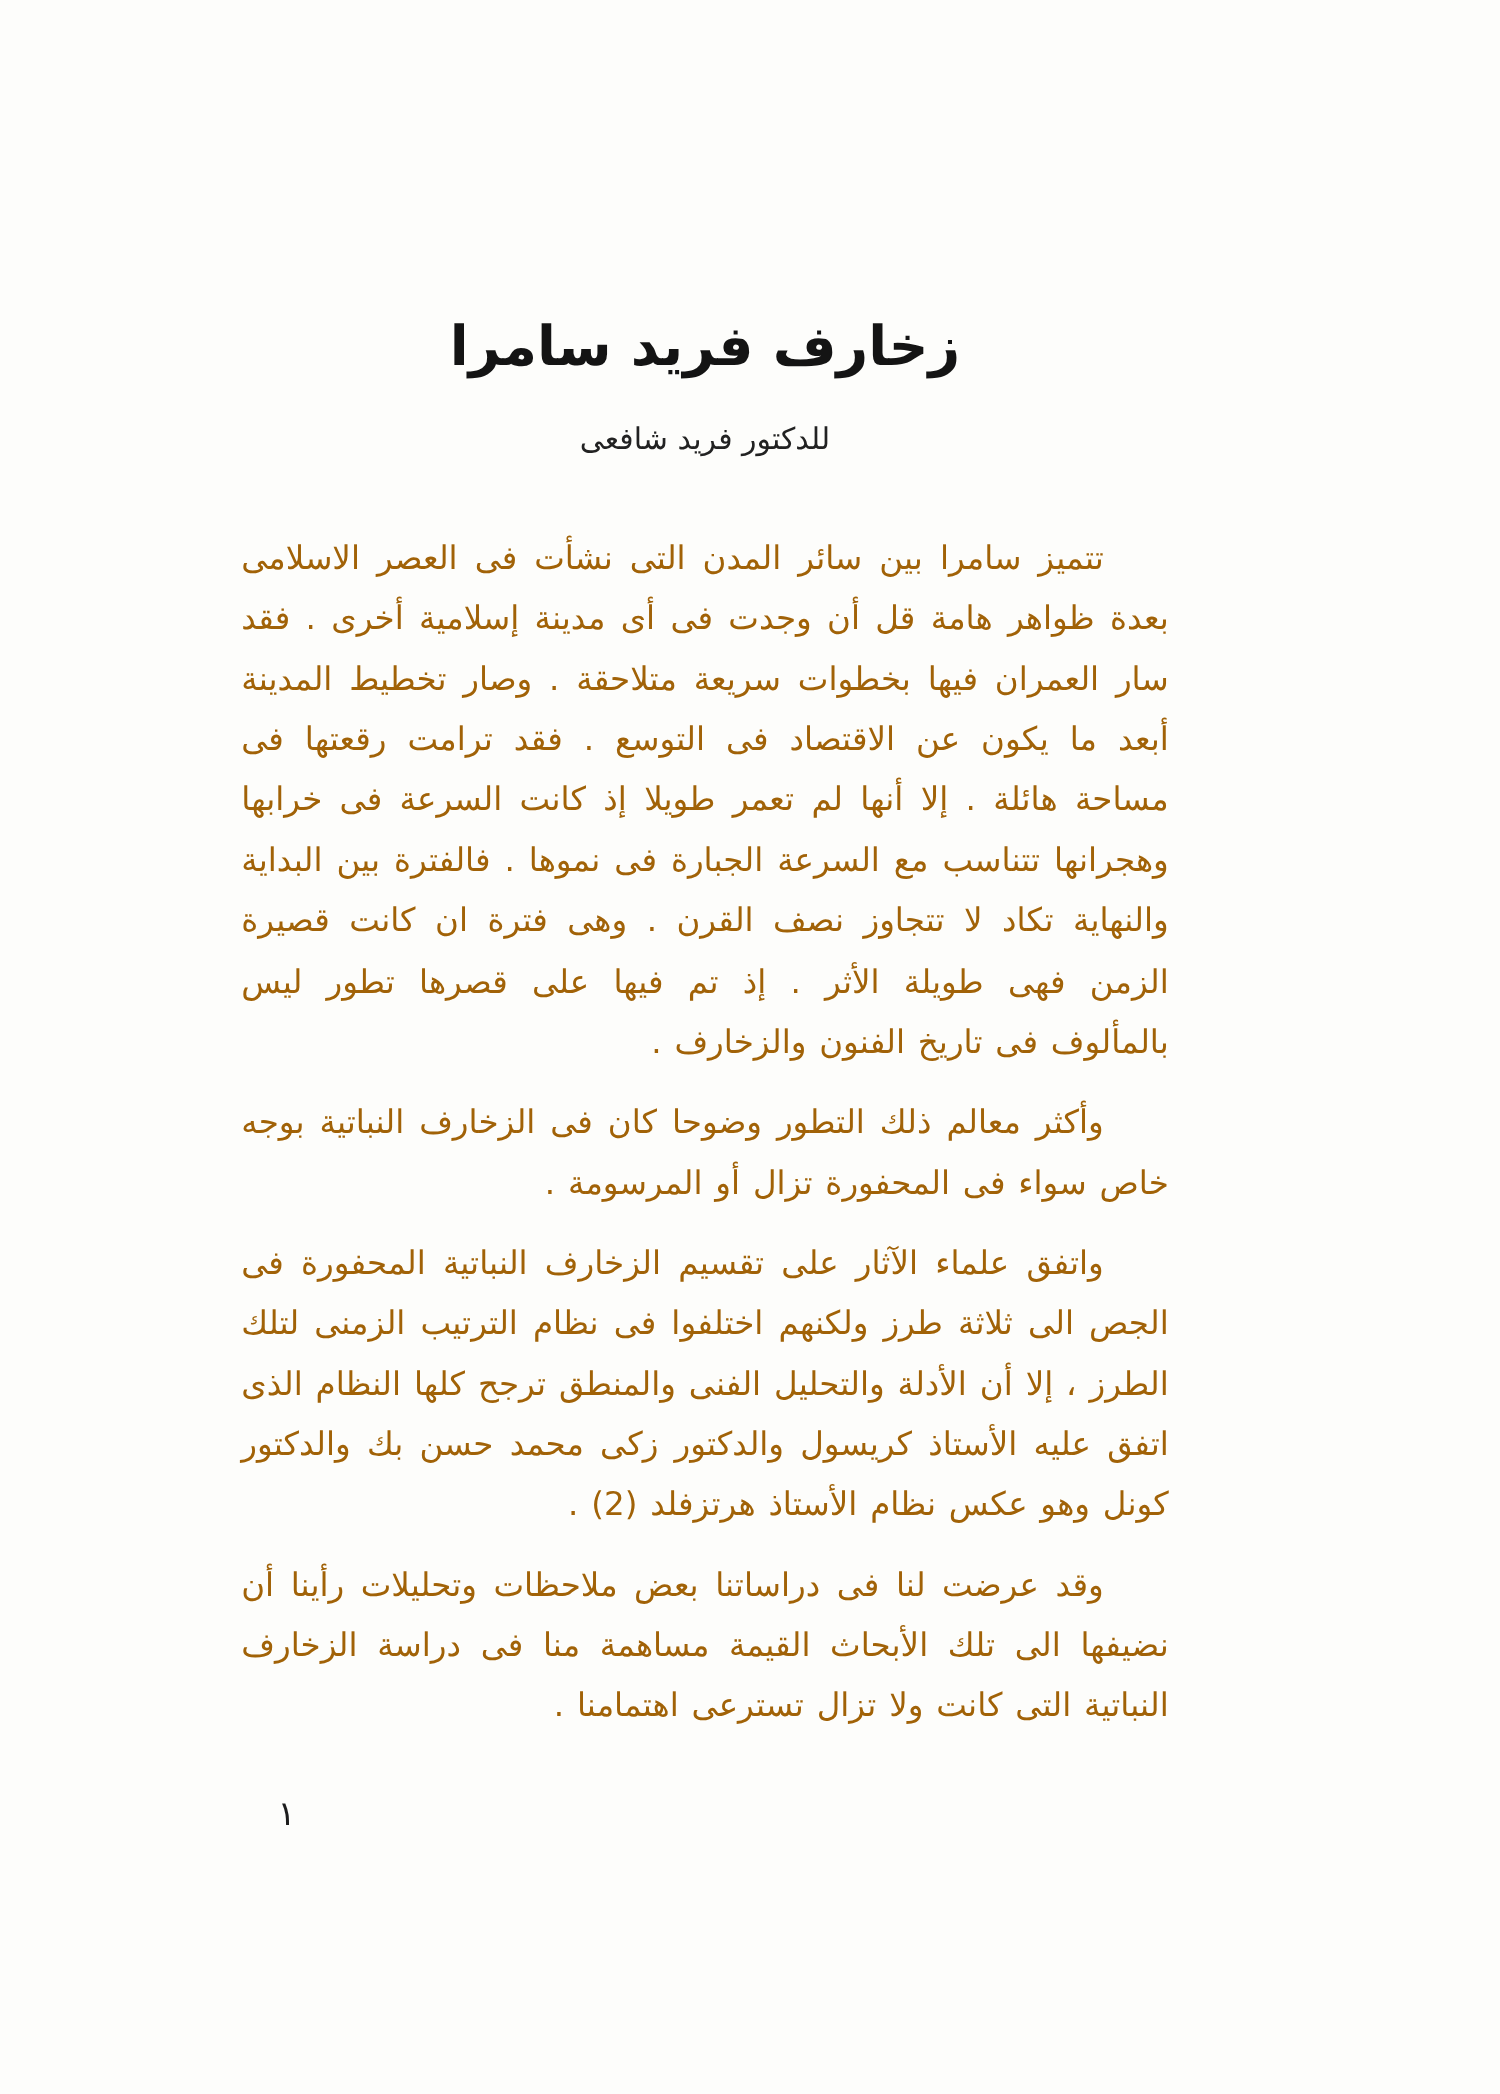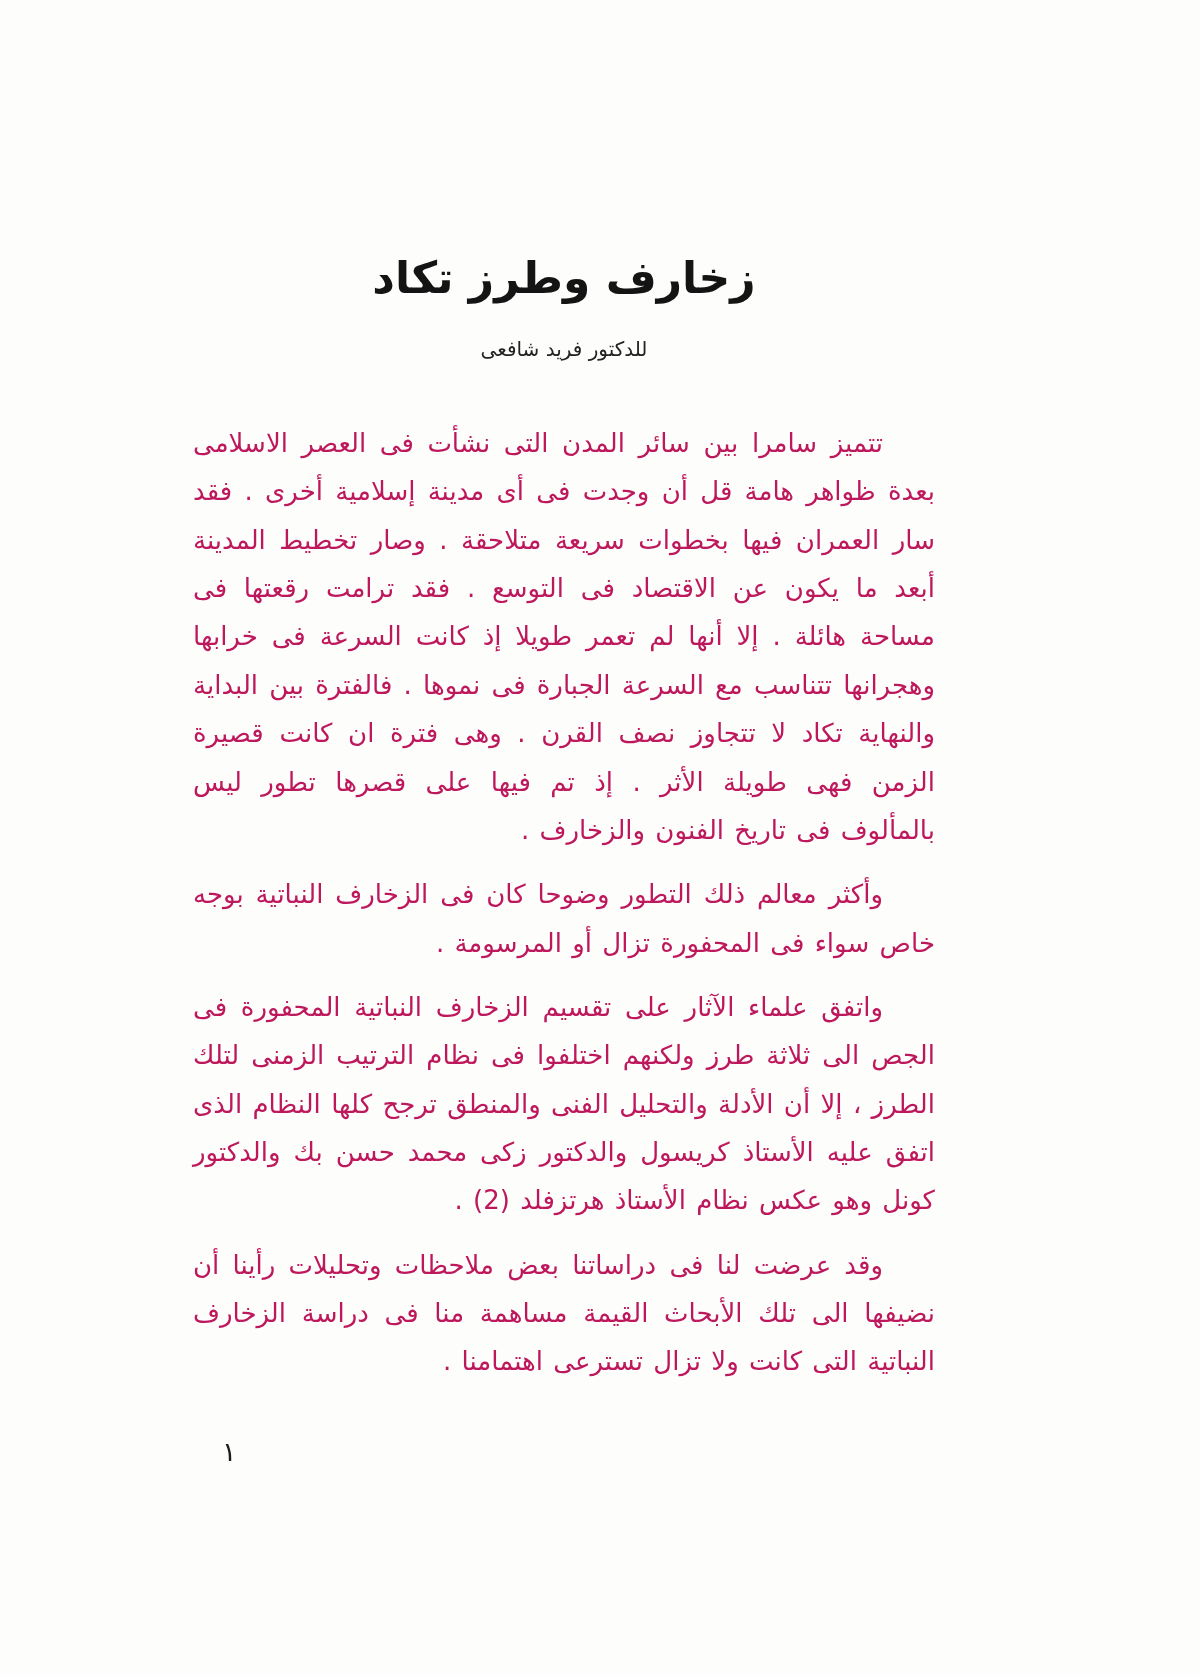--- a/index.html
+++ b/index.html
@@ -26,49 +26,49 @@
   .doc-title {
     text-align: center;
     font-size: 44px;
     font-weight: 700;
     letter-spacing: 1px;
     margin: 0 0 34px 0;
     color: #141414;
   }
   .doc-byline {
     text-align: center;
-    font-size: 20px;
+    font-size: 24px;
     font-weight: 400;
     margin: 0 0 58px 0;
     color: #222;
   }
   .doc-body p {
     font-size: 26px;
     line-height: 1.86;
     text-align: justify;
     text-align-last: right;
     text-indent: 52px;
     word-spacing: 2px;
     margin: 0 0 16px 0;
-    color: #be185d;
+    color: #a16207;
   }
   .page-number {
     position: absolute;
     top: 1436px;
     left: 222px;
     font-size: 27px;
     color: #1c1c1c;
   }
 </style>
 </head>
 <body>
 
 <div class="page">
   <div class="content">
-    <h1 class="doc-title">زخارف وطرز تكاد</h1>
+    <h1 class="doc-title">زخارف فريد سامرا</h1>
     <div class="doc-byline">للدكتور فريد شافعى</div>
     <div class="doc-body">
       <p>تتميز سامرا بين سائر المدن التى نشأت فى العصر الاسلامى بعدة ظواهر هامة قل أن وجدت فى أى مدينة إسلامية أخرى . فقد سار العمران فيها بخطوات سريعة متلاحقة . وصار تخطيط المدينة أبعد ما يكون عن الاقتصاد فى التوسع . فقد ترامت رقعتها فى مساحة هائلة . إلا أنها لم تعمر طويلا إذ كانت السرعة فى خرابها وهجرانها تتناسب مع السرعة الجبارة فى نموها . فالفترة بين البداية والنهاية تكاد لا تتجاوز نصف القرن . وهى فترة ان كانت قصيرة الزمن فهى طويلة الأثر . إذ تم فيها على قصرها تطور ليس بالمألوف فى تاريخ الفنون والزخارف .</p>
       <p>وأكثر معالم ذلك التطور وضوحا كان فى الزخارف النباتية بوجه خاص سواء فى المحفورة تزال أو المرسومة .</p>
       <p>واتفق علماء الآثار على تقسيم الزخارف النباتية المحفورة فى الجص الى ثلاثة طرز ولكنهم اختلفوا فى نظام الترتيب الزمنى لتلك الطرز ، إلا أن الأدلة والتحليل الفنى والمنطق ترجح كلها النظام الذى اتفق عليه الأستاذ كريسول والدكتور زكى محمد حسن بك والدكتور كونل وهو عكس نظام الأستاذ هرتزفلد (2) .</p>
       <p>وقد عرضت لنا فى دراساتنا بعض ملاحظات وتحليلات رأينا أن نضيفها الى تلك الأبحاث القيمة مساهمة منا فى دراسة الزخارف النباتية التى كانت ولا تزال تسترعى اهتمامنا .</p>
     </div>
   </div>
   <div class="page-number">١</div>
 </div>

